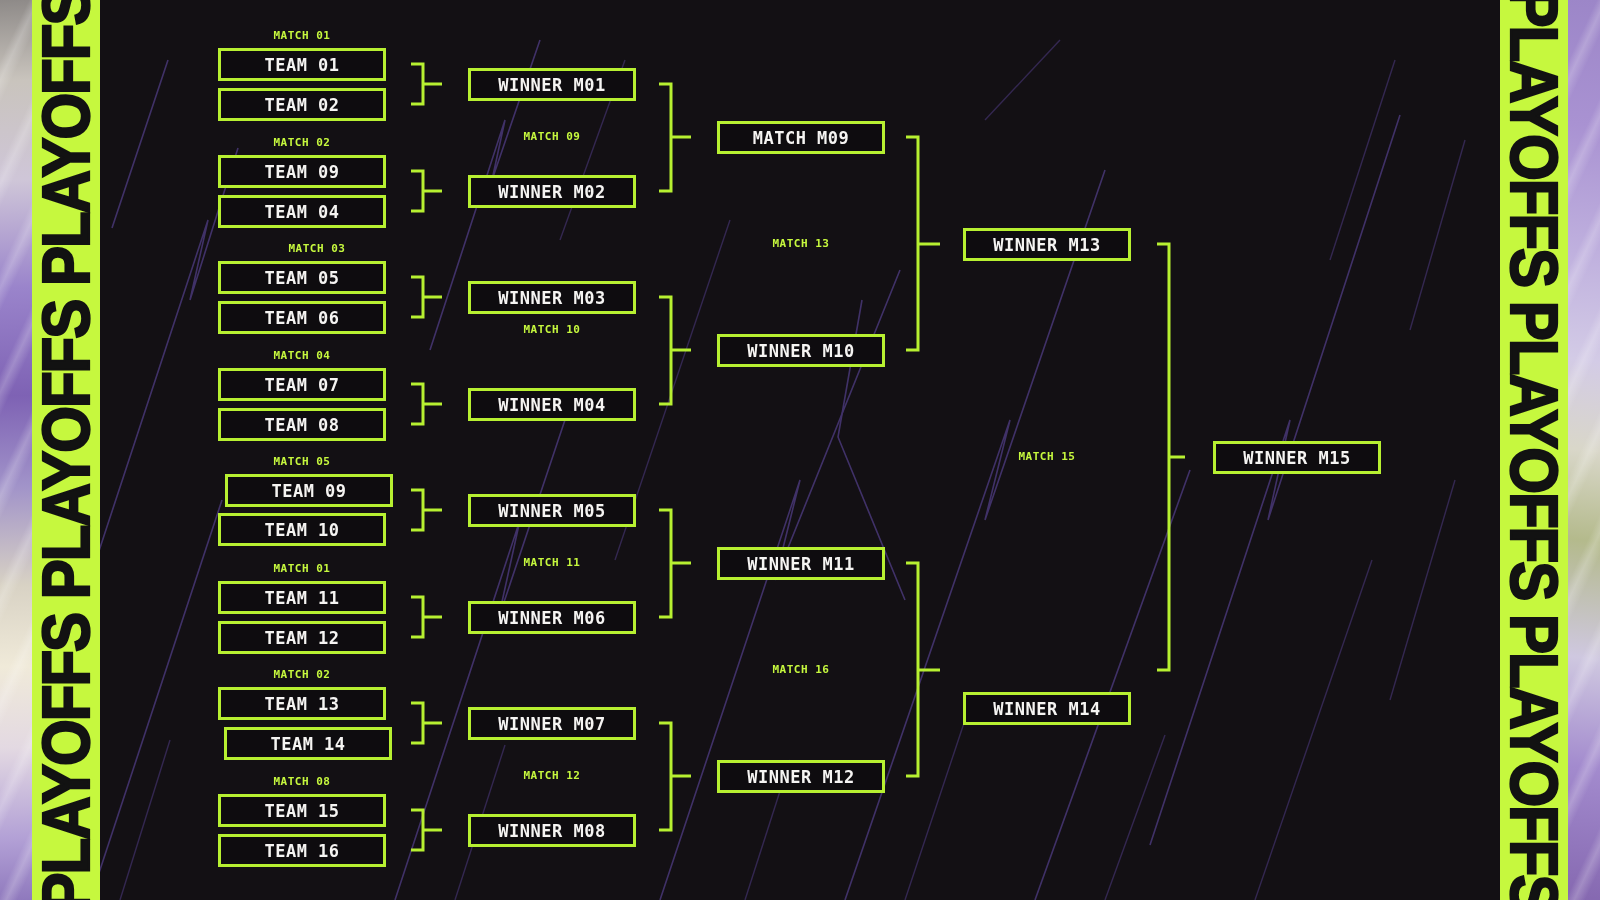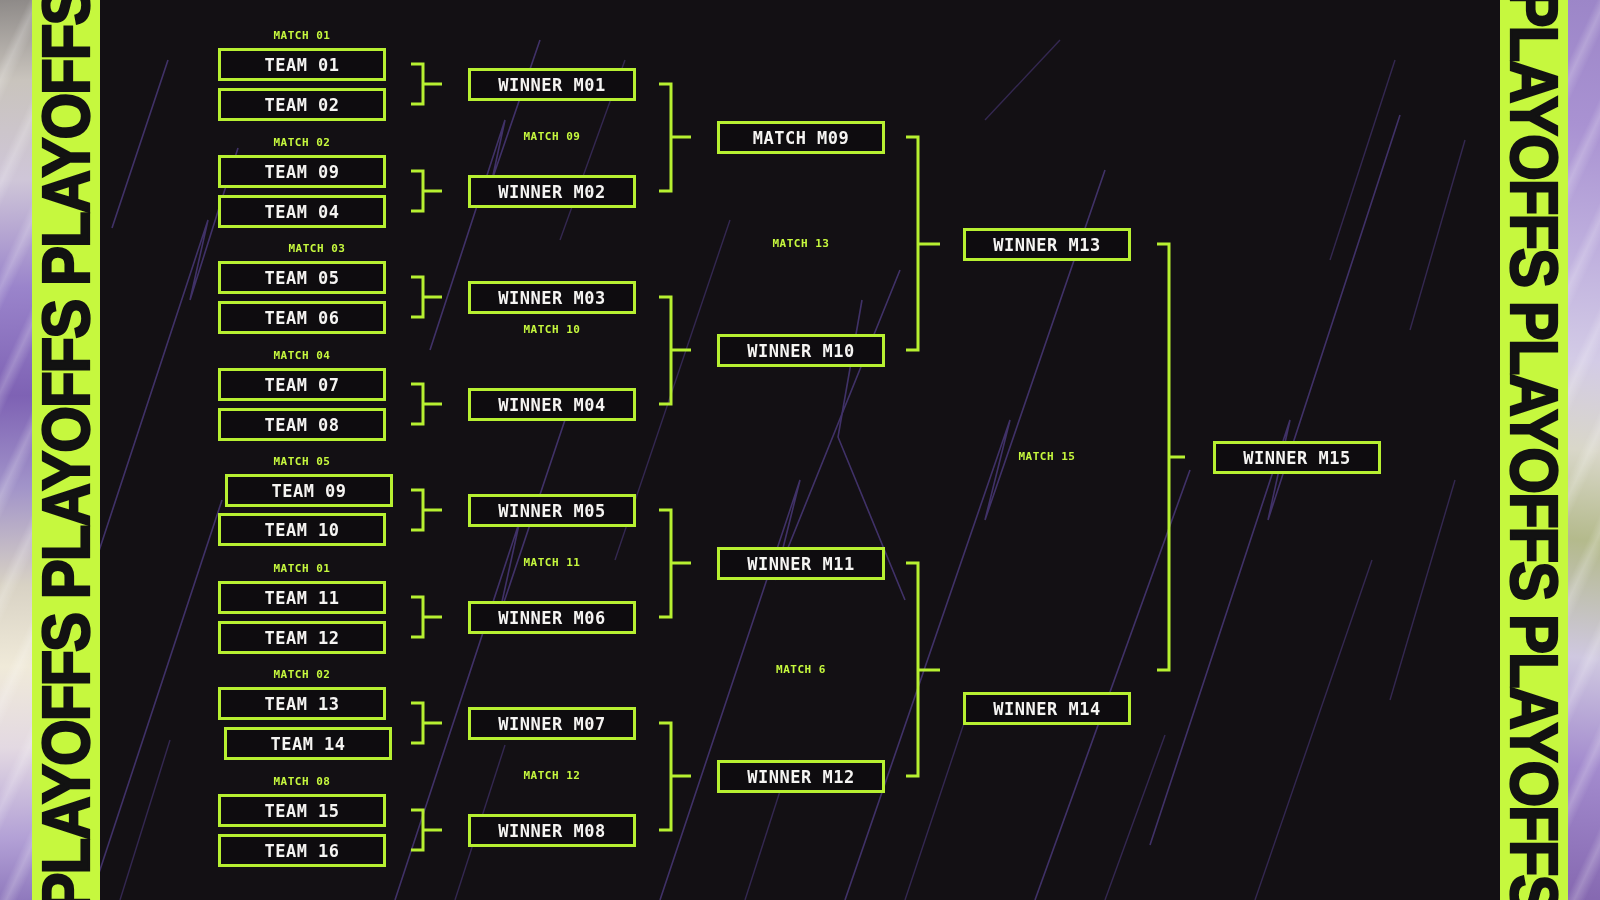--- a/index.html
+++ b/index.html
@@ -150,21 +150,21 @@
 
   <div class="box" style="left:468px;top:707px">WINNER M07</div>
   <div class="lbl" style="left:468px;top:768px">MATCH 12</div>
   <div class="box" style="left:468px;top:814px">WINNER M08</div>
 
   <div class="box" style="left:717px;top:121px">MATCH M09</div>
   <div class="lbl" style="left:717px;top:236px">MATCH 13</div>
   <div class="box" style="left:717px;top:334px">WINNER M10</div>
 
   <div class="box" style="left:717px;top:547px">WINNER M11</div>
-  <div class="lbl" style="left:717px;top:662px">MATCH 6</div>
+  <div class="lbl" style="left:717px;top:662px">MATCH 16</div>
   <div class="box" style="left:717px;top:760px">WINNER M12</div>
 
   <div class="box" style="left:963px;top:228px">WINNER M13</div>
   <div class="lbl" style="left:963px;top:449px">MATCH 15</div>
   <div class="box" style="left:963px;top:692px">WINNER M14</div>
 
   <div class="box" style="left:1213px;top:441px">WINNER M15</div>
 
   <div class="holo holo-left"></div>
   <div class="holo holo-right"></div>

